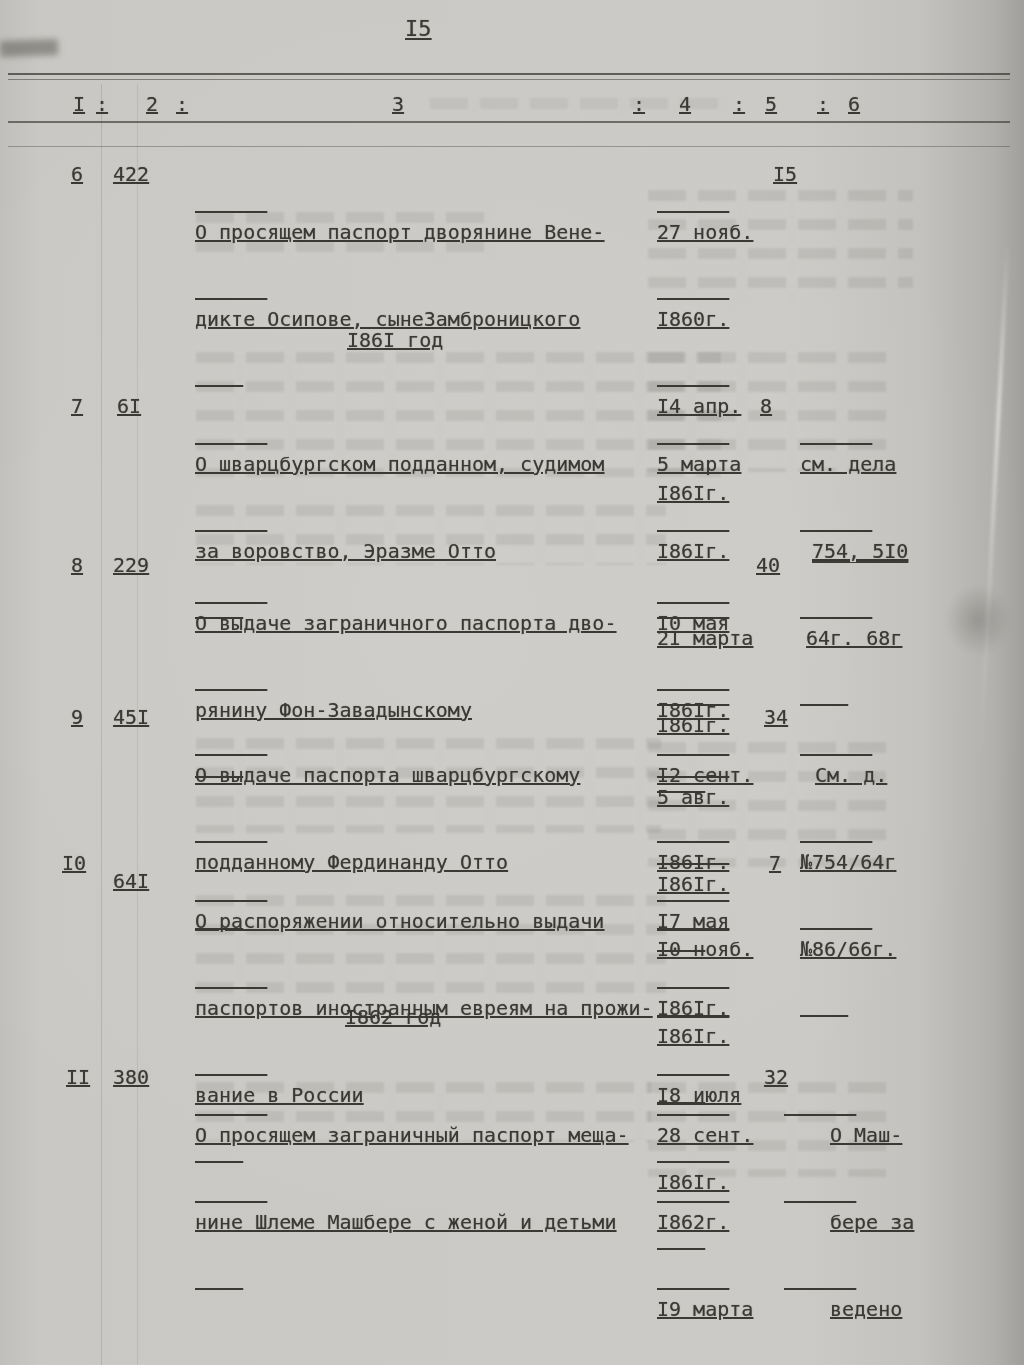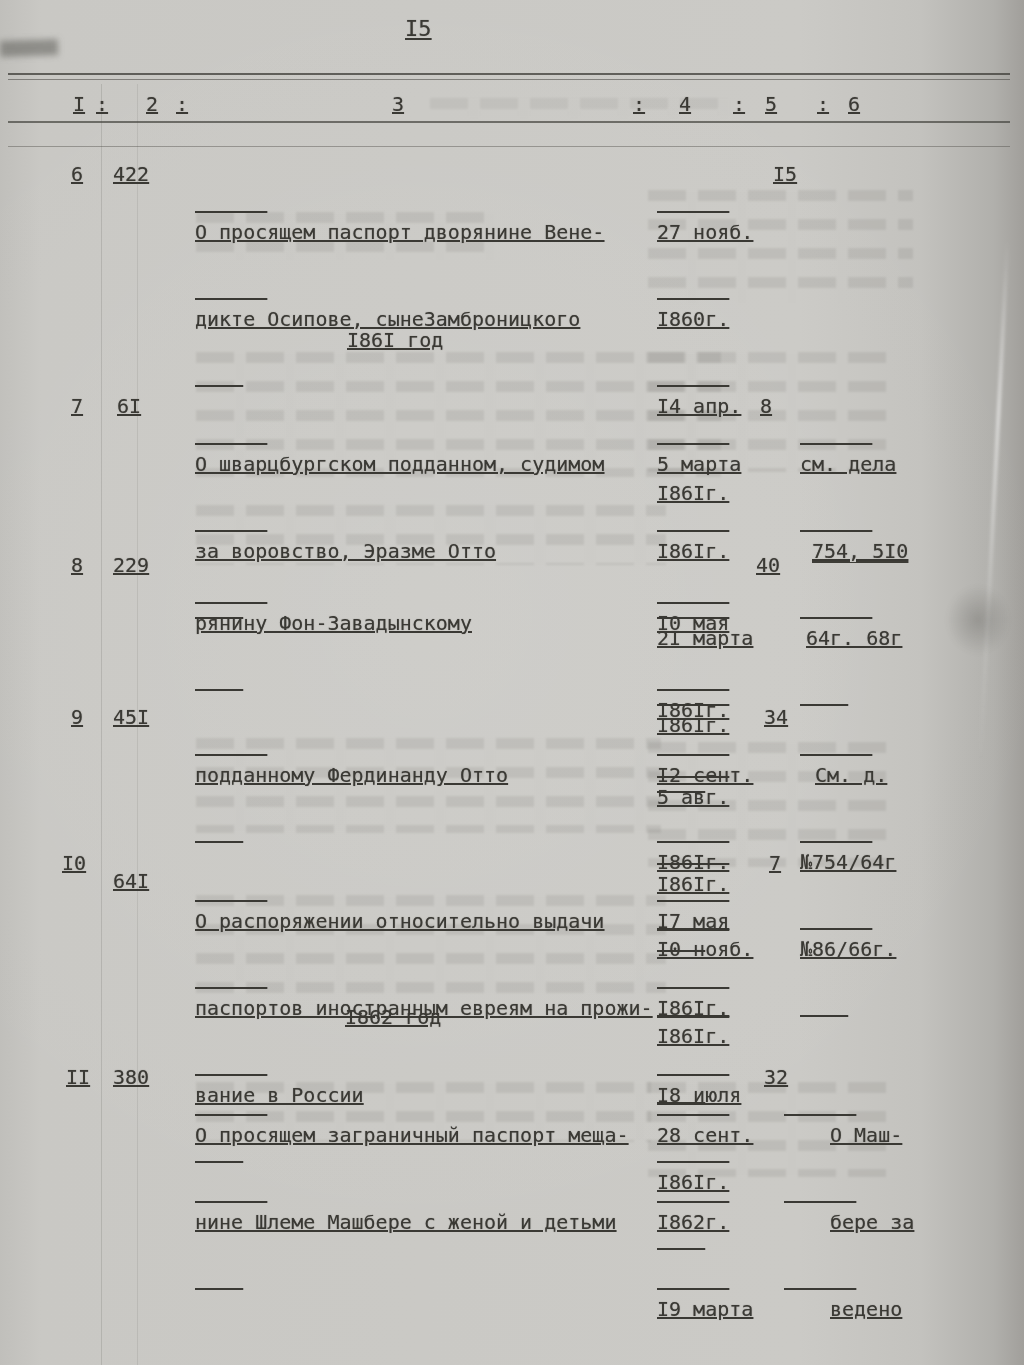--- a/index.html
+++ b/index.html
@@ -115,35 +115,37 @@
       <div class="ln">см. дела</div>
       <div class="ln u" style="margin-left:12px">754, 5I0</div>
       <div class="ln" style="margin-left:6px">64г. 68г</div>
     </div>
   </div>
 
   <div class="entry" style="top:551px">
     <span class="t" style="left:71px;top:0">8</span>
     <span class="t" style="left:113px;top:0">229</span>
     <div class="col t" style="left:195px">
+      <div class="ln">О выдаче заграничного паспорта дво-</div>
       <div class="ln">рянину Фон-Завадынскому</div>
     </div>
     <div class="col t" style="left:657px">
       <div class="ln">I0 мая</div>
       <div class="ln">I86Iг.</div>
       <div class="ln">5 авг.</div>
       <div class="ln">I86Iг.</div>
     </div>
     <span class="t" style="left:756px;top:0">40</span>
   </div>
 
   <div class="entry" style="top:703px">
     <span class="t" style="left:71px;top:0">9</span>
     <span class="t" style="left:113px;top:0">45I</span>
     <div class="col t" style="left:195px">
+      <div class="ln">О выдаче паспорта шварцбургскому</div>
       <div class="ln">подданному Фердинанду Отто</div>
     </div>
     <div class="col t" style="left:657px">
       <div class="ln">I2 сент.</div>
       <div class="ln">I86Iг.</div>
       <div class="ln">I0 нояб.</div>
       <div class="ln">I86Iг.</div>
     </div>
     <span class="t" style="left:764px;top:0">34</span>
     <div class="col t" style="left:800px">

